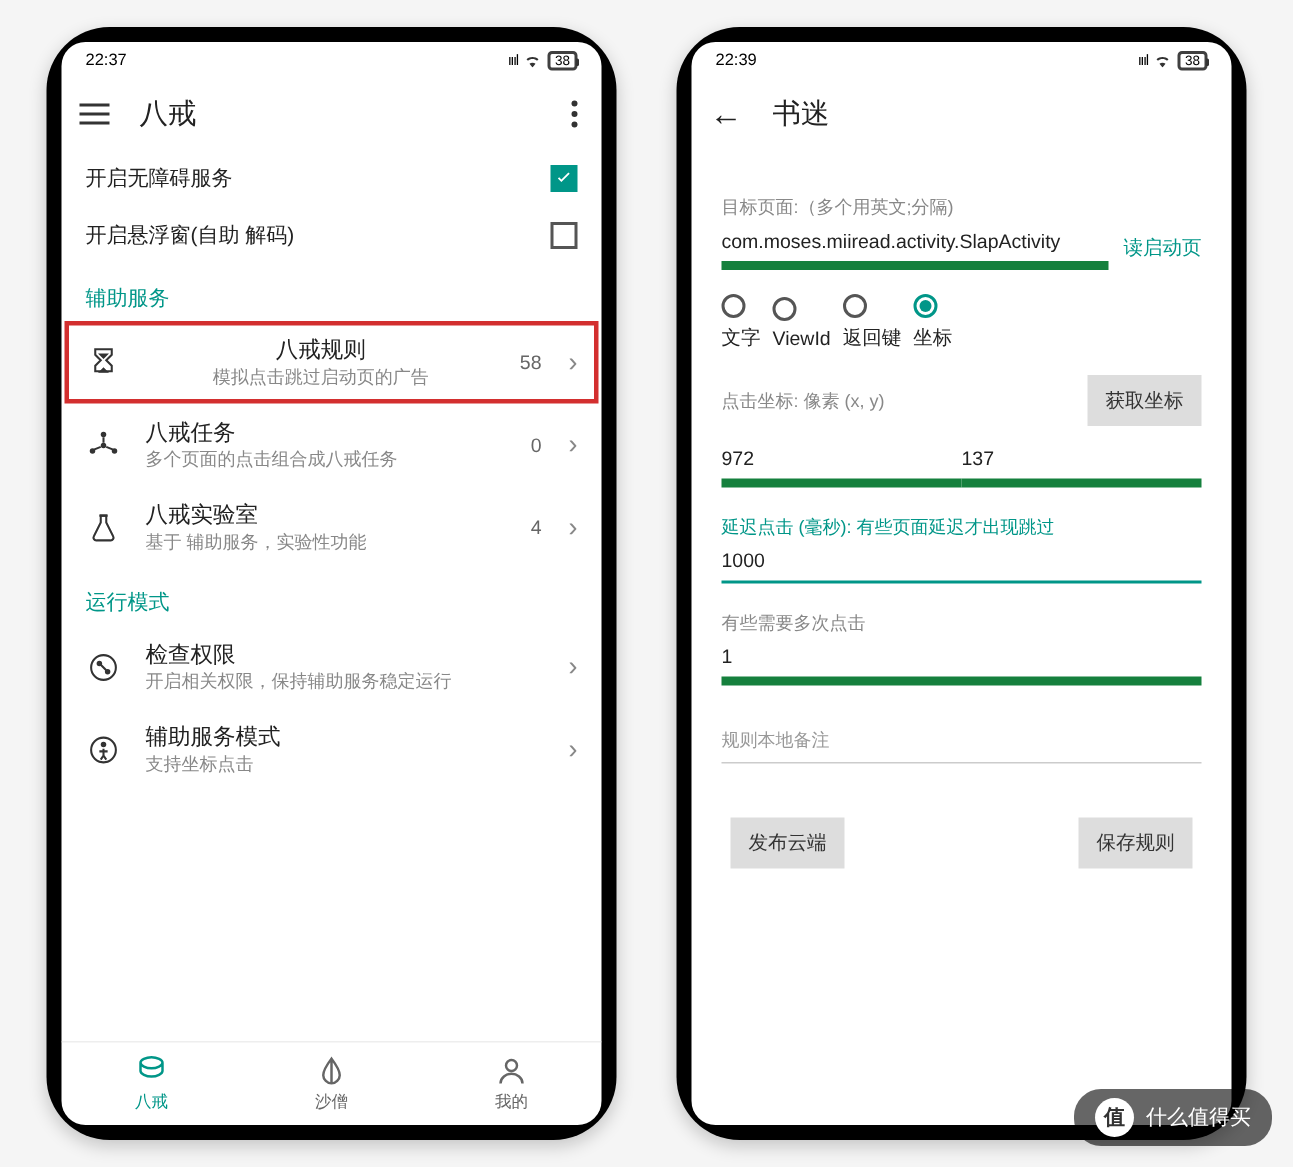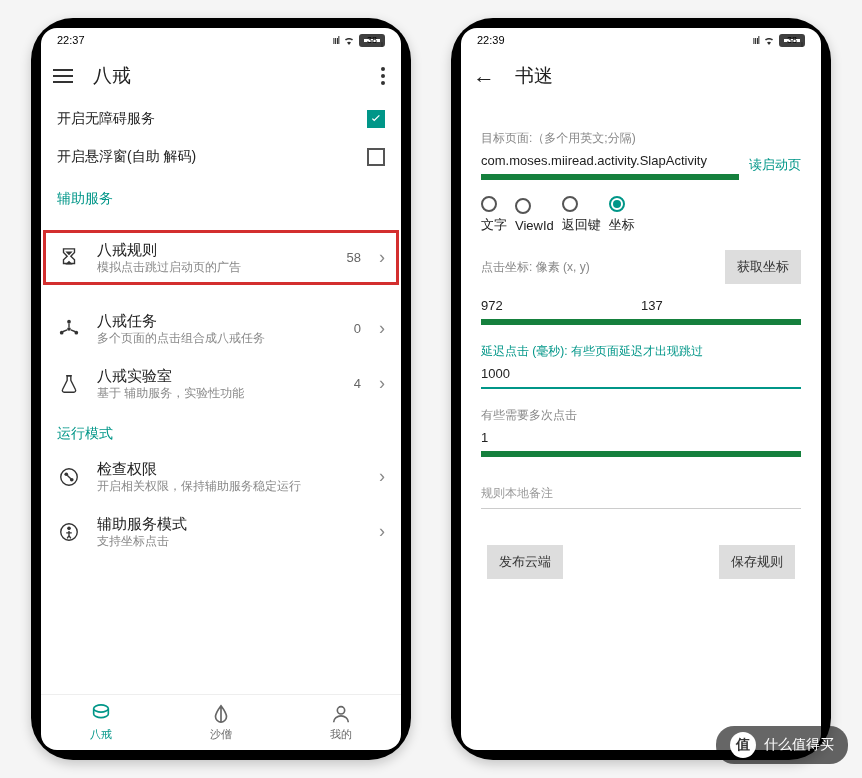--- a/index.html
+++ b/index.html
@@ -40,21 +40,21 @@
     padding: 0 16px;
     font-size: 11px;
     color: #000;
     font-weight: 500;
   }
   .status-bar .spacer { flex: 1; }
   .status-bar .right { display: flex; align-items: center; gap: 4px; font-size: 10px; }
   .sig-icon { display:inline-block; font-size:10px; letter-spacing: -1px; }
   .battery {
     display: inline-flex; align-items: center;
-    border: 5px solid #404040; border-radius: 3px;
+    border: 2px solid #404040; border-radius: 3px;
     padding: 0 3px; font-size: 9px; height: 13px;
     position: relative;
   }
   .battery::after{ content:''; position:absolute; right:-3px; top:3px; width:2px; height:5px; background:#333; border-radius:0 1px 1px 0;}
   
   
   .app-bar {
     height: 48px;
     display: flex;
     align-items: center;
@@ -75,21 +75,21 @@
   .setting-row .label { flex: 1; }
   .checkbox-on { width: 18px; height: 18px; background: #009688; display:flex; align-items:center; justify-content:center;}
   .checkbox-on svg { width: 14px; height: 14px; }
   .checkbox-off { width: 18px; height: 18px; border: 2px solid #555; }
   
   .section-header { padding: 14px 16px 6px; font-size: 14px; color: #009688; font-weight: 500; }
   
   .list-item {
     display: flex; align-items: center; padding: 10px 16px; gap: 16px;
   }
-  .list-item.highlighted { border: 3px solid #d32f2f; margin: 16px 2px; padding: 7px 11px;}
+  .list-item.highlighted { border: 3px solid #d32f2f; margin: 0 2px; padding: 7px 11px; text-align: center;}
   .li-icon { width: 24px; height: 24px; display:flex; align-items:center; justify-content:center; flex-shrink:0;}
   .li-icon svg { width: 22px; height: 22px; }
   .li-text { flex: 1; }
   .li-title { font-size: 15px; color: #222; line-height: 1.3; }
   .li-sub { font-size: 12px; color: #888; line-height: 1.3; }
   .li-count { font-size: 13px; color: #666; margin-right: 2px; }
   .li-chev { color: #888; font-size: 18px; }
   
   .bottom-nav {
     height: 56px; border-top: 1px solid #eee;

